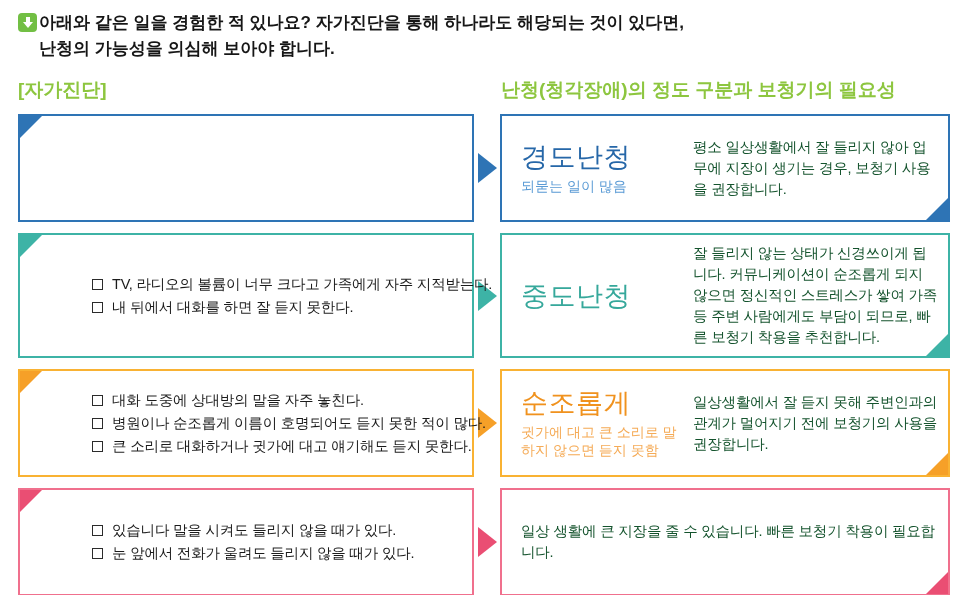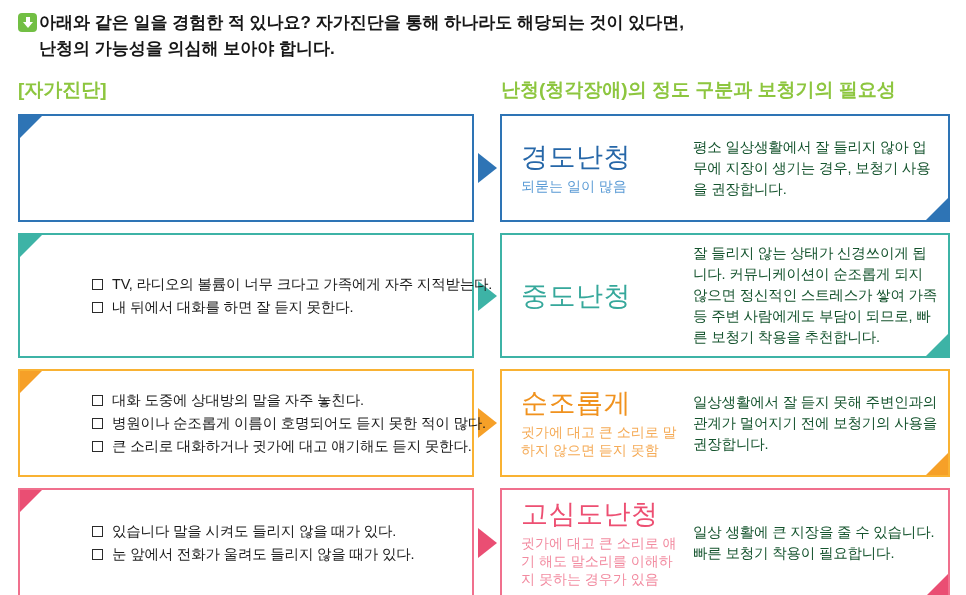--- a/index.html
+++ b/index.html
@@ -221,23 +221,19 @@
             <li>
               <span class="cb"></span>
               <span>눈 앞에서 전화가 울려도 들리지 않을 때가 있다.</span>
             </li>
           </ul>
       </div>
       <div class="arrow-cell">
         <div class="arrow"></div>
       </div>
       <div class="panel level-panel">
-        <div class="title-block">
-          <div class="level-title">고심도난청</div>
-          <div class="level-subtitle">귓가에 대고 큰 소리로 얘기 해도 말소리를 이해하지 못하는 경우가 있음</div>
-        </div>
         <div class="level-desc">일상 생활에 큰 지장을 줄 수 있습니다. 빠른 보청기 착용이 필요합니다.</div>
         <div class="corner-br"></div>
       </div>
     </div>
 
   </div>
 </div>
 
 </body></html>

